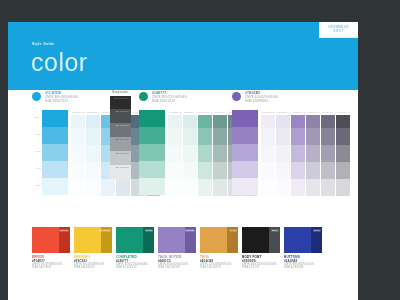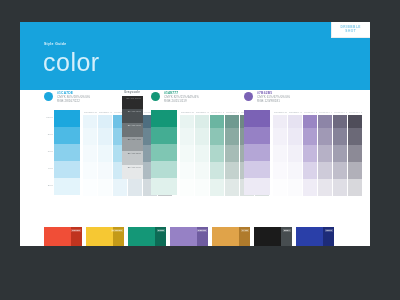--- a/index.html
+++ b/index.html
@@ -6,21 +6,21 @@
   body{
     width:400px;height:300px;overflow:hidden;
     background:#2f3437;
     font-family:"Liberation Sans",sans-serif;
     -webkit-font-smoothing:antialiased;
   }
   #stage{position:relative;width:400px;height:300px;}
 
   
   .card{
-    position:absolute;left:20px;top:22px;width:350px;height:224px;
+    position:absolute;left:8px;top:22px;width:350px;height:278px;
     background:#ffffff;overflow:hidden;
   }
 
   
   .hero{
     position:relative;width:100%;height:68px;background:#17a3dd;
   }
   .hero-kicker{
     position:absolute;left:24px;top:20px;
     font-size:3.4px;letter-spacing:.35px;font-weight:700;

